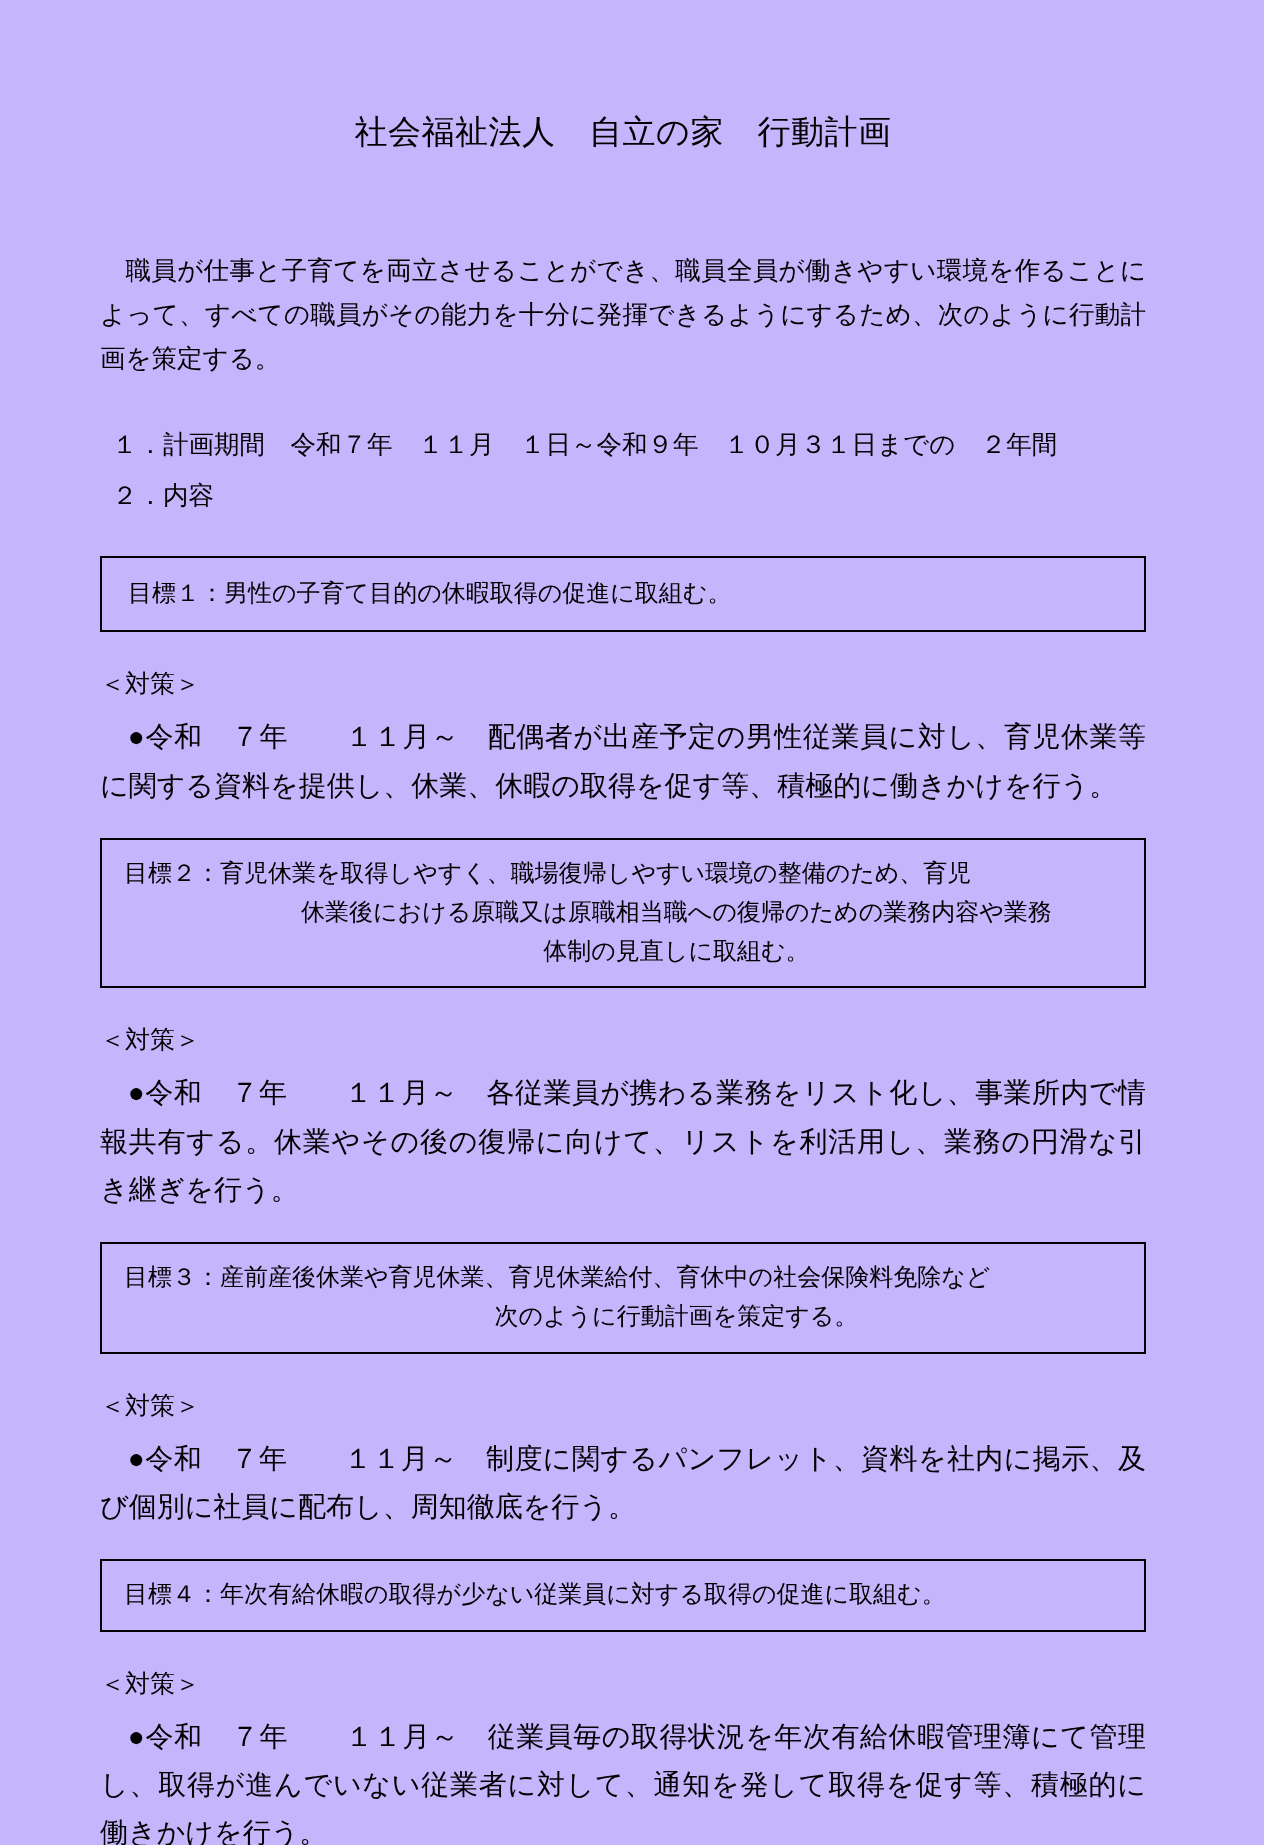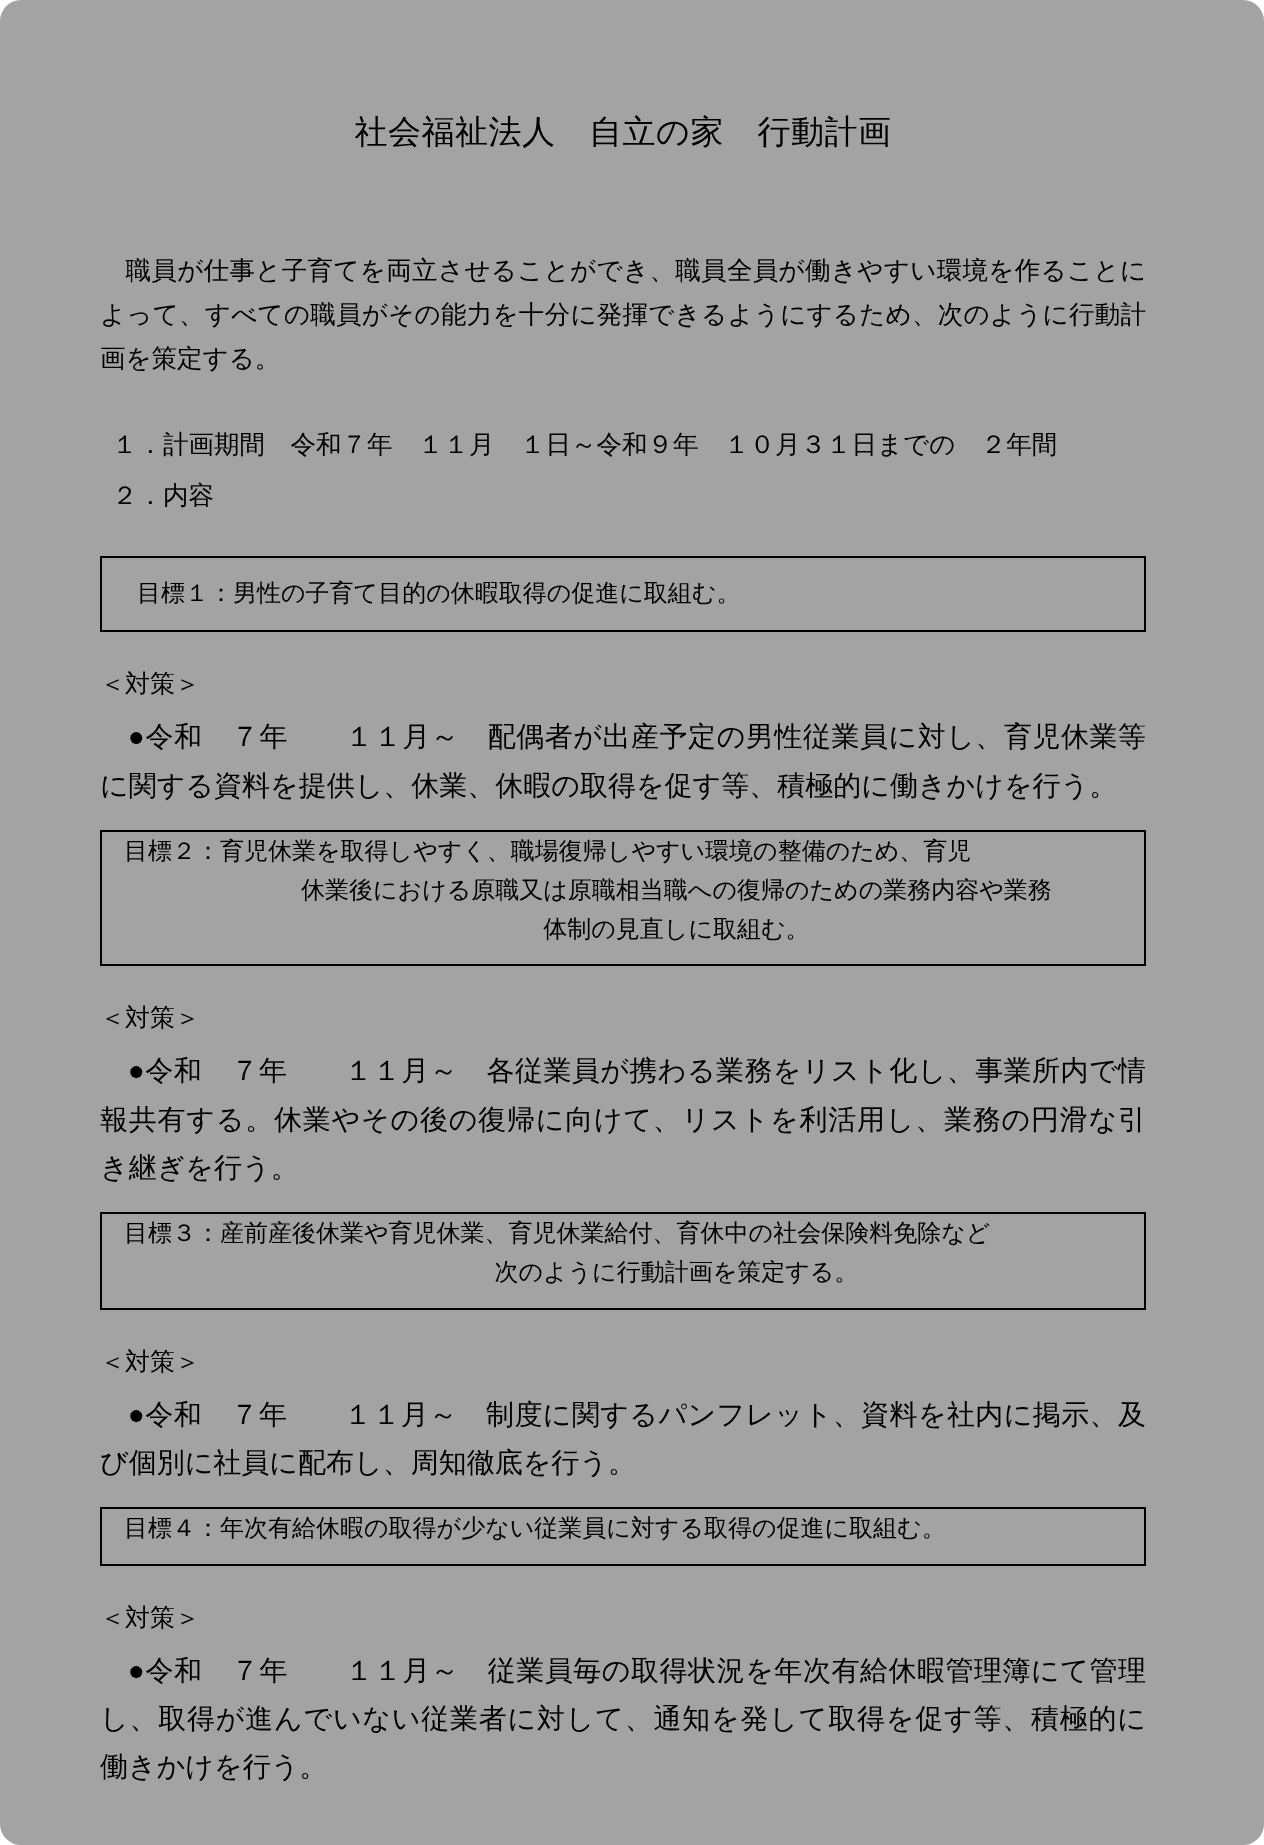--- a/index.html
+++ b/index.html
@@ -13,22 +13,21 @@
     font-family: "Liberation Serif", "DejaVu Serif", serif;
     color: #000000;
     position: relative;
     overflow: hidden;
   }
   .page {
     box-sizing: border-box;
     width: 1264px;
     height: 1845px;
     padding: 96px 118px 60px 100px;
-    background: #a3a3a3;
-    border-radius: 21px;
+    background: #c4b5fd;
   }
   .doc-title {
     text-align: center;
     font-size: 33px;
     letter-spacing: 0.5px;
     margin: 14px 0 0 0;
     white-space: pre;
     font-weight: normal;
   }
   .intro {
@@ -47,26 +46,26 @@
     font-size: 25.5px;
     line-height: 1.55;
   }
   .numbered-line {
     margin: 12px;
     white-space: pre-wrap;
   }
   .goal-box {
     border: 2.2px solid #000000;
     box-sizing: border-box;
-    margin-top: 20px;
-    padding: 0 22px 16px 22px;
+    margin-top: 28px;
+    padding: 14px 22px 16px 22px;
     font-size: 24px;
     line-height: 1.62;
   }
-  .goal-box.g1 { margin-top: 40px; padding: 16px 22px 18px 35px; }
+  .goal-box.g1 { margin-top: 40px; padding: 16px 22px 18px 26px; }
   .goal-line {
     margin: 0;
     white-space: pre-wrap;
   }
   .goal-line.cont {
     padding-left: 4.45em;
     text-align: center;
   }
   .measure-head {
     margin-top: 34px;

